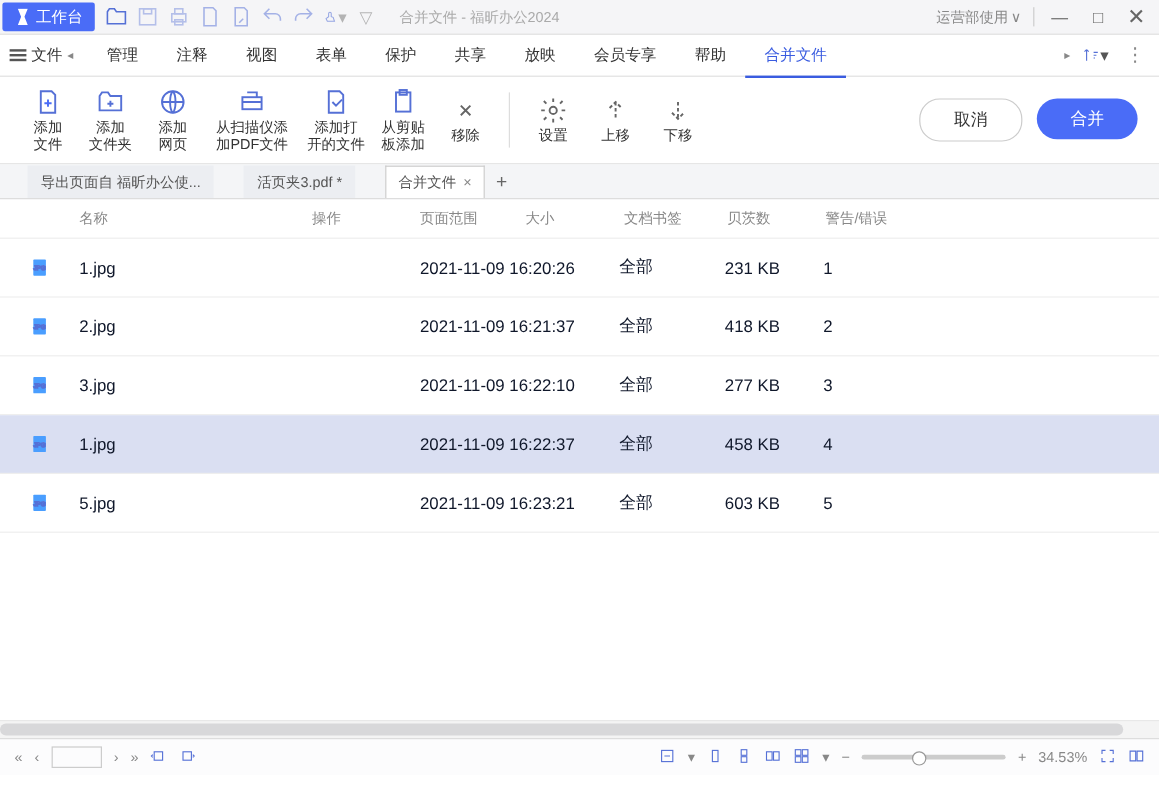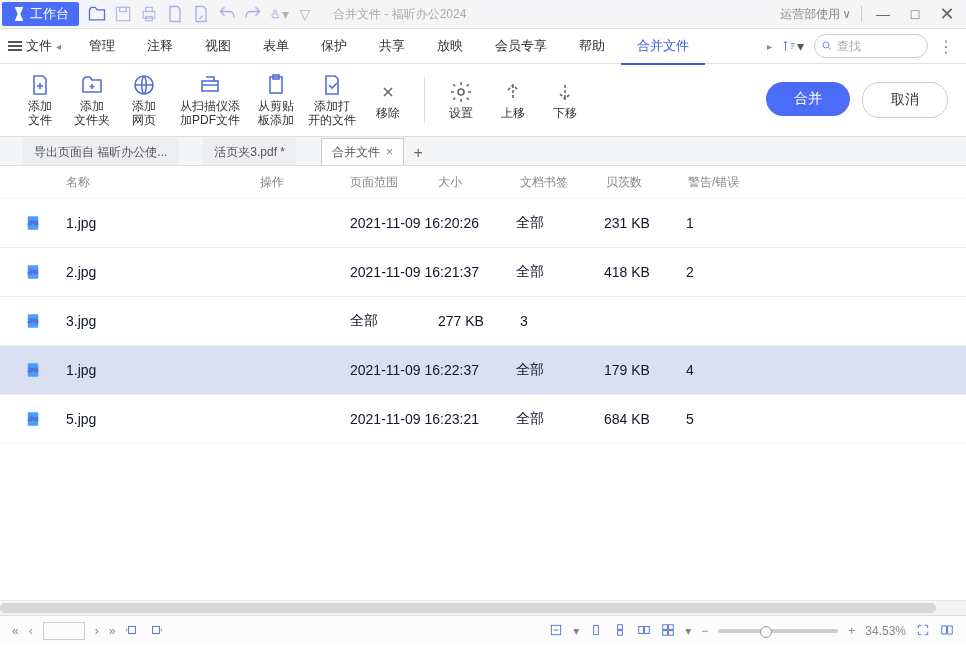--- a/index.html
+++ b/index.html
@@ -141,27 +141,20 @@
       <div>放映</div>
       <div>会员专享</div>
       <div>帮助</div>
       <div class="active">合并文件</div>
     </div>
   <div class="menu-right">
     <span style="color:#888;font-size:10px">▸</span>
     <div class="sort-btn"><svg width="14" height="14" viewBox="0 0 24 24" stroke="#555">
           <path d="M6 4v16M6 4l-3 3M6 4l3 3M16 8h6M16 12h4M16 16h2"></path>
         </svg>▾</div>
-    <div class="search-box">
-      <svg width="12" height="12" viewBox="0 0 24 24" stroke="#aaa">
-          <circle cx="10" cy="10" r="6"></circle>
-          <path d="M15 15l5 5"></path>
-        </svg>
-      <span>查找</span>
-    </div>
     <div class="more-v">⋮</div>
   </div>
 </div>
 
 <div class="toolbar">
   <div class="tool-btn">
     <svg viewBox="0 0 24 24">
         <path d="M6 3h9l3 3v15H6z"></path>
         <path d="M12 10v6M9 13h6" stroke="#4a6cf7"></path>
       </svg>
@@ -185,36 +178,36 @@
 网页</span>
   </div>
   <div class="tool-btn" style="width:72px">
     <svg viewBox="0 0 24 24">
         <rect x="4" y="8" width="16" height="10"></rect>
         <path d="M4 12h16M8 4h8v4"></path>
       </svg>
     <span style="white-space:pre">从扫描仪添
 加PDF文件</span>
   </div>
+  <div class="tool-btn" style="width:52px">
+    <svg viewBox="0 0 24 24">
+        <path d="M6 3h9l3 3v15H6z"></path>
+        <path d="M9 12l3 3 5-5"></path>
+      </svg>
+    <span style="white-space:pre">添加打
+开的文件</span>
+  </div>
   <div class="tool-btn">
     <svg viewBox="0 0 24 24">
         <rect x="6" y="4" width="12" height="16"></rect>
         <rect x="9" y="2" width="6" height="4"></rect>
       </svg>
     <span style="white-space:pre">从剪贴
 板添加</span>
   </div>
-  <div class="tool-btn" style="width:52px">
-    <svg viewBox="0 0 24 24">
-        <path d="M6 3h9l3 3v15H6z"></path>
-        <path d="M9 12l3 3 5-5"></path>
-      </svg>
-    <span style="white-space:pre">添加打
-开的文件</span>
-  </div>
   <div class="tool-btn gray">
     <svg viewBox="0 0 24 24">
         <path d="M8 8l8 8M16 8l-8 8"></path>
       </svg>
     <span>移除</span>
   </div>
   <div class="sep"></div>
   <div class="tool-btn gray">
     <svg viewBox="0 0 24 24">
         <circle cx="12" cy="12" r="3"></circle>
@@ -228,25 +221,25 @@
       </svg>
     <span>上移</span>
   </div>
   <div class="tool-btn gray">
     <svg viewBox="0 0 24 24">
         <path d="M12 5v14M7 14l5 5 5-5" stroke-dasharray="3 2"></path>
       </svg>
     <span>下移</span>
   </div>
   <div class="tool-right">
+    <div class="pill-btn pill-secondary">
+        <span>取消</span>
+      </div>
     <div class="pill-btn pill-primary">
         <span>合并</span>
-      </div>
-    <div class="pill-btn pill-secondary">
-        <span>取消</span>
       </div>
   </div>
 </div>
 
 <div class="tabstrip">
   <div id="doc-tabs" style="display:flex">
       <div class="doc-tab">
         <span>导出页面自 福昕办公使...</span>
       </div>
       <div class="doc-tab">
@@ -305,54 +298,55 @@
       </div>
       <div class="trow">
         <div class="icon-cell">
           <svg class="jpg-icon" viewBox="0 0 24 24">
             <rect x="5" y="3" width="14" height="18" rx="1" fill="#4a9eff" stroke="none"></rect>
             <text x="12" y="15" font-size="7" fill="#fff" text-anchor="middle" font-family="Arial">JPG</text>
           </svg>
         </div>
         <div class="col-name">3.jpg</div>
         <div class="col-op"></div>
+        <div class="col-time">2021-11-09 16:22:10</div>
         <div class="col-range">全部</div>
         <div class="col-size">277 KB</div>
         <div class="col-book">3</div>
         <div class="col-bates"></div>
         <div class="col-warn"></div>
       </div>
       <div class="trow selected">
         <div class="icon-cell">
           <svg class="jpg-icon" viewBox="0 0 24 24">
             <rect x="5" y="3" width="14" height="18" rx="1" fill="#4a9eff" stroke="none"></rect>
             <text x="12" y="15" font-size="7" fill="#fff" text-anchor="middle" font-family="Arial">JPG</text>
           </svg>
         </div>
         <div class="col-name">1.jpg</div>
         <div class="col-op"></div>
         <div class="col-time">2021-11-09 16:22:37</div>
         <div class="col-range">全部</div>
-        <div class="col-size">179 KB</div>
+        <div class="col-size">458 KB</div>
         <div class="col-book">4</div>
         <div class="col-bates"></div>
         <div class="col-warn"></div>
       </div>
       <div class="trow">
         <div class="icon-cell">
           <svg class="jpg-icon" viewBox="0 0 24 24">
             <rect x="5" y="3" width="14" height="18" rx="1" fill="#4a9eff" stroke="none"></rect>
             <text x="12" y="15" font-size="7" fill="#fff" text-anchor="middle" font-family="Arial">JPG</text>
           </svg>
         </div>
         <div class="col-name">5.jpg</div>
         <div class="col-op"></div>
         <div class="col-time">2021-11-09 16:23:21</div>
         <div class="col-range">全部</div>
-        <div class="col-size">684 KB</div>
+        <div class="col-size">603 KB</div>
         <div class="col-book">5</div>
         <div class="col-bates"></div>
         <div class="col-warn"></div>
       </div>
     </div>
 </div>
 
 <div class="scroll-hint"></div>
 
 <div class="statusbar">

